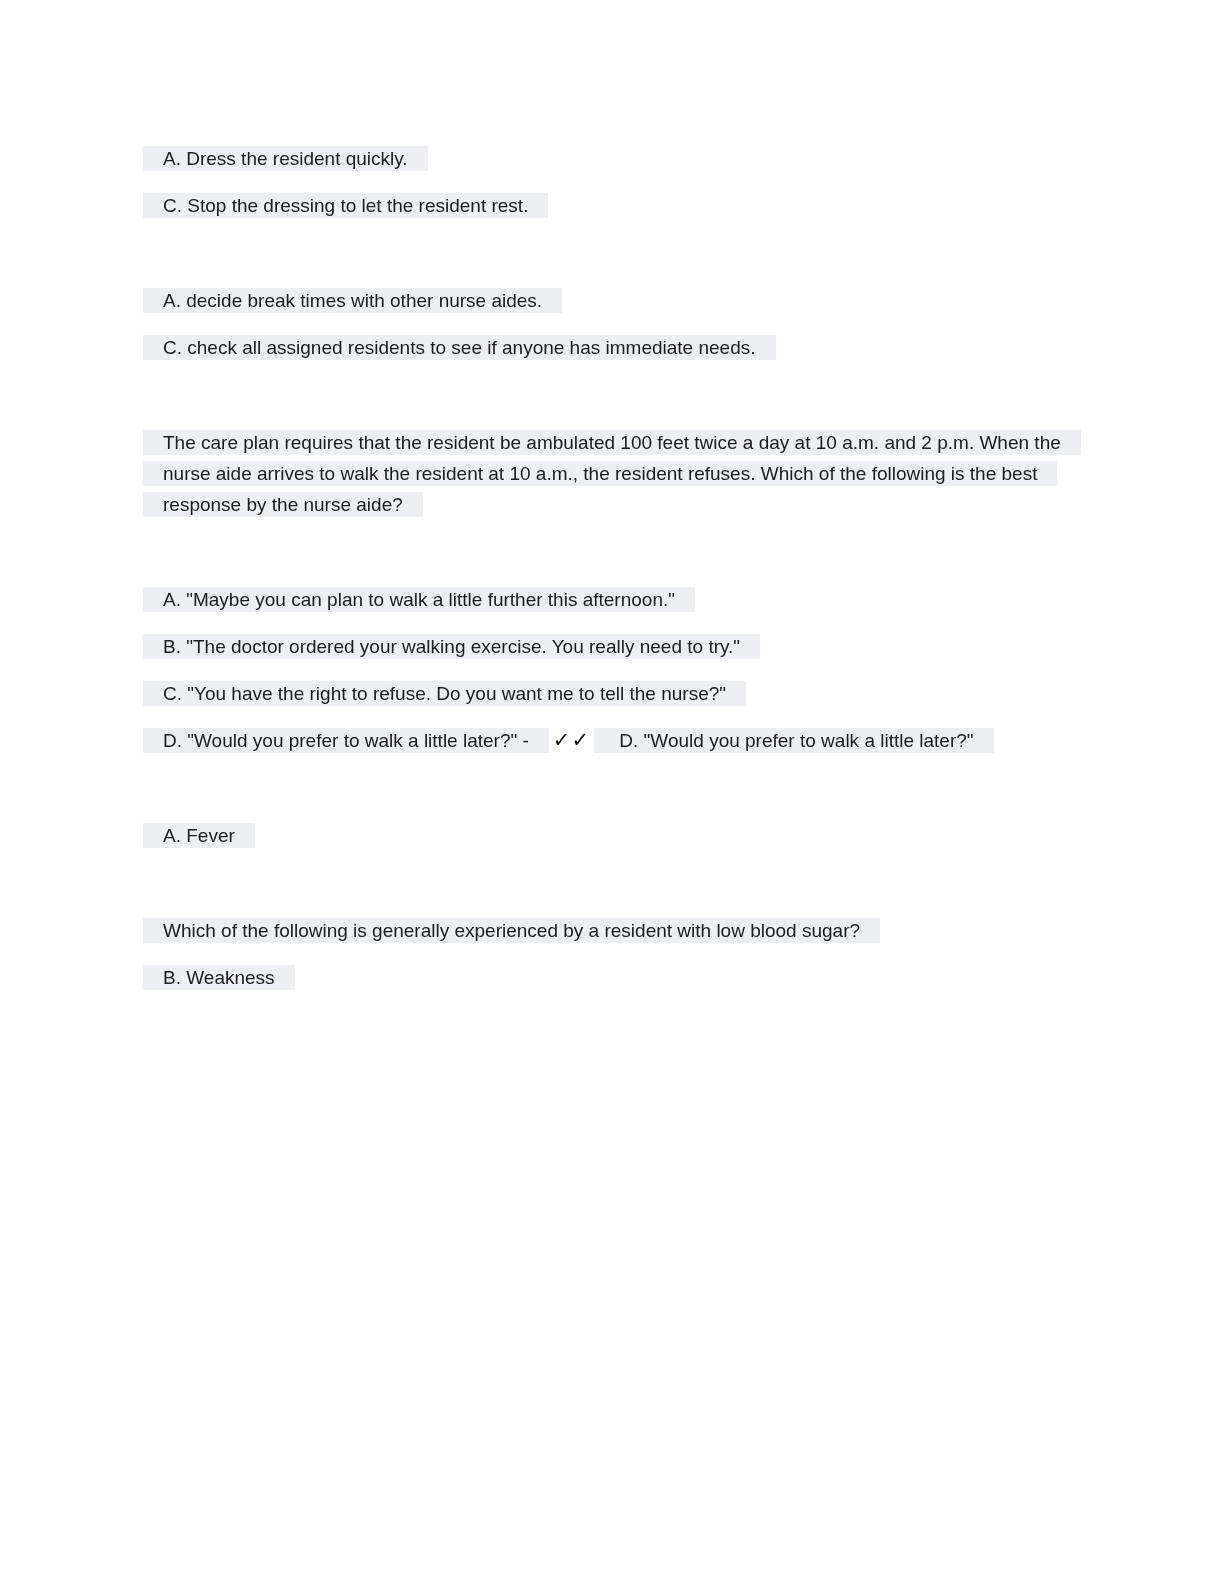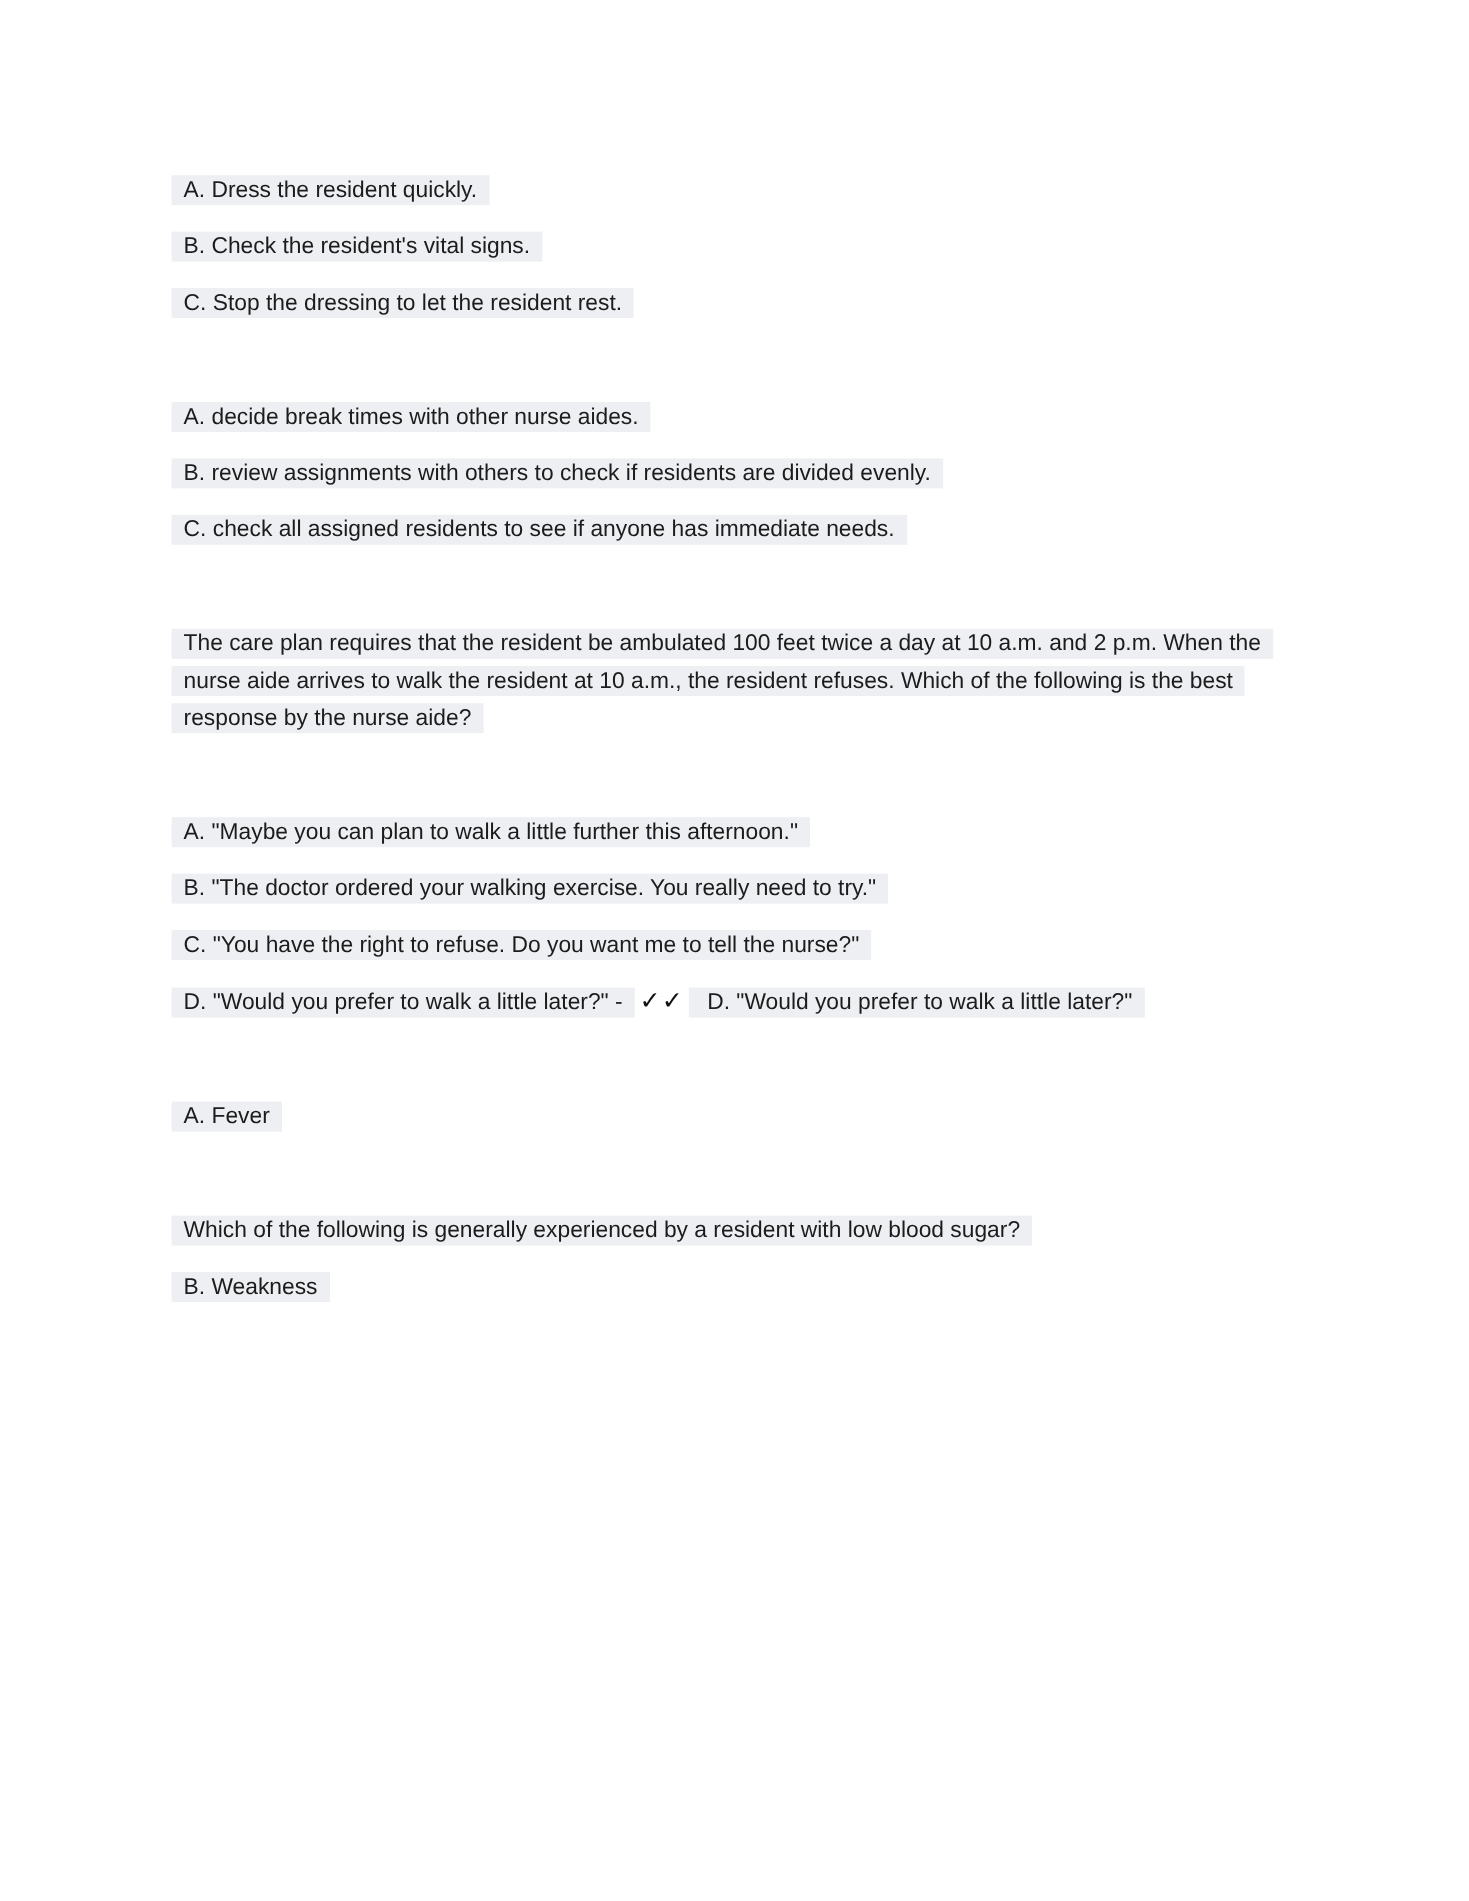--- a/index.html
+++ b/index.html
@@ -18,49 +18,47 @@
   }
   .para {
     font-size: 19px;
     line-height: 31px;
     color: #1c1c1c;
     margin: 0 0 16px 0;
   }
   .para.gap { margin-top: 64px; }
   .hl {
     background: #edeff2;
-    padding: 2px 10px;
+    padding: 2px 20px;
     -webkit-box-decoration-break: clone;
     box-decoration-break: clone;
   }
   .checks {
     font-weight: 700;
     font-size: 21px;
     letter-spacing: 1px;
     padding: 0 4px;
     color: #111111;
     font-family: "DejaVu Sans", sans-serif;
   }
 </style>
 </head>
 <body>
 
 <div class="page">
 
   <p class="para"><span class="hl">A. Dress the resident quickly.</span></p>
 
-  <p class="para"><span class="hl">B. Check the resident's vital signs.</span></p>
 
   <p class="para"><span class="hl">C. Stop the dressing to let the resident rest.</span></p>
 
 
 
   <p class="para gap"><span class="hl">A. decide break times with other nurse aides.</span></p>
 
-  <p class="para"><span class="hl">B. review assignments with others to check if residents are divided evenly.</span></p>
 
   <p class="para"><span class="hl">C. check all assigned residents to see if anyone has immediate needs.</span></p>
 
 
   <p class="para gap"><span class="hl">The care plan requires that the resident be ambulated 100 feet twice a day at 10 a.m. and 2 p.m. When the nurse aide arrives to walk the resident at 10 a.m., the resident refuses. Which of the following is the best response by the nurse aide?</span></p>
 
   <p class="para gap"><span class="hl">A. "Maybe you can plan to walk a little further this afternoon."</span></p>
 
   <p class="para"><span class="hl">B. "The doctor ordered your walking exercise. You really need to try."</span></p>
 

